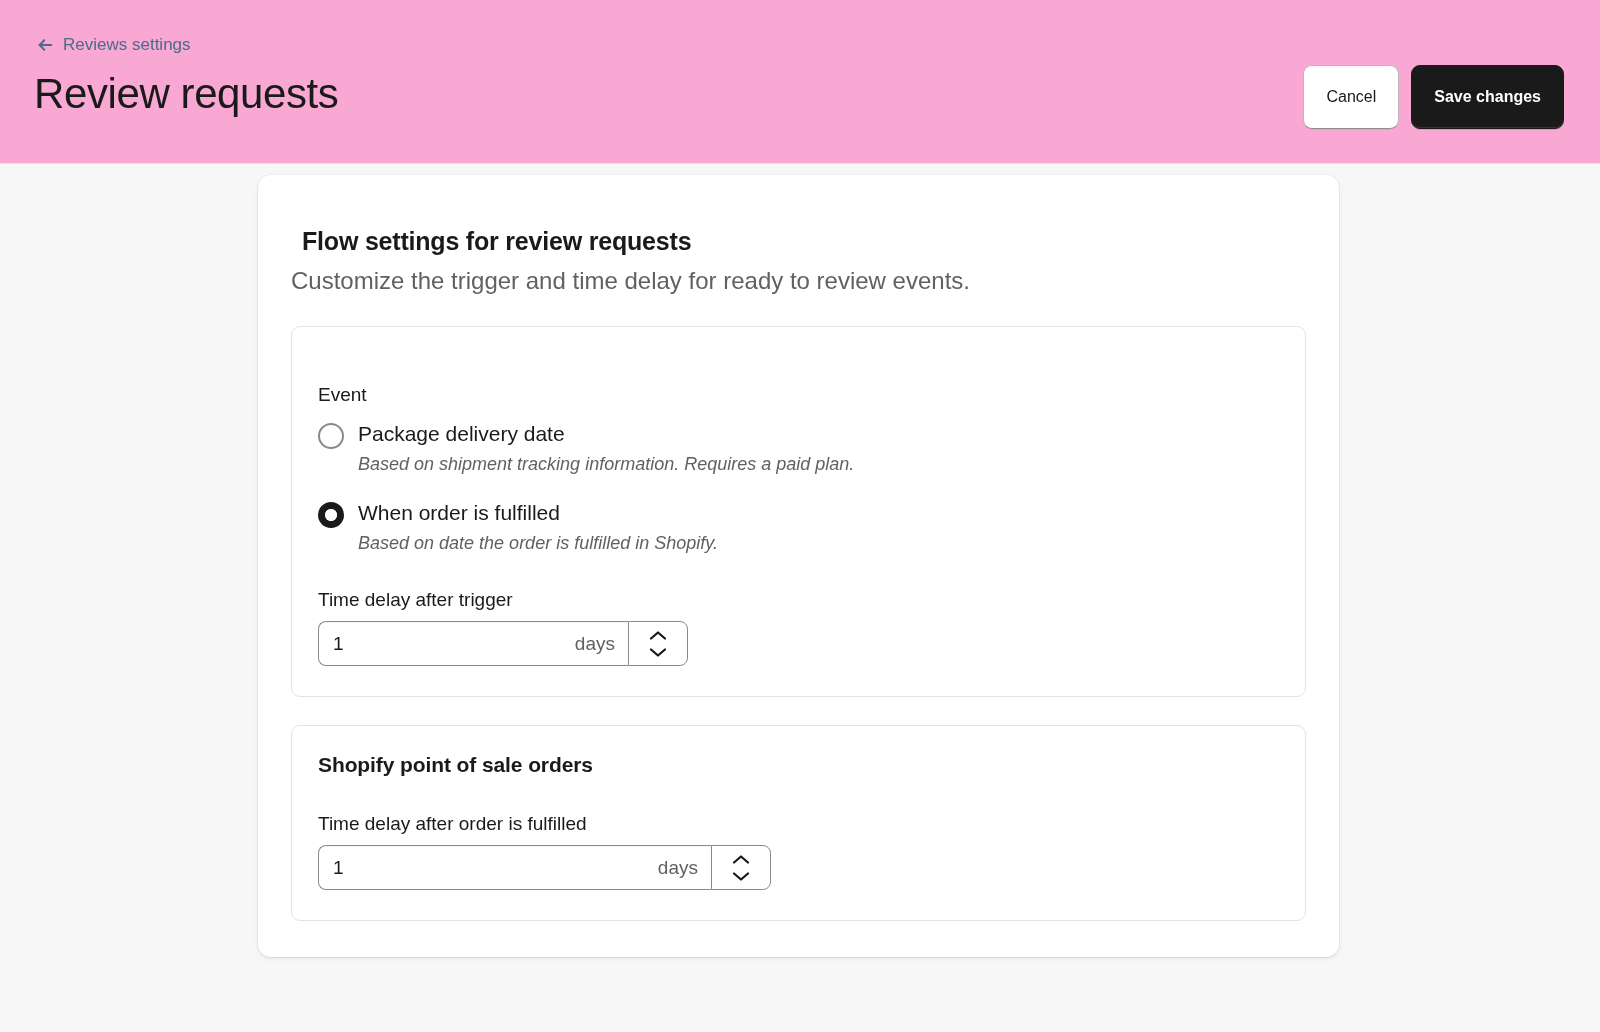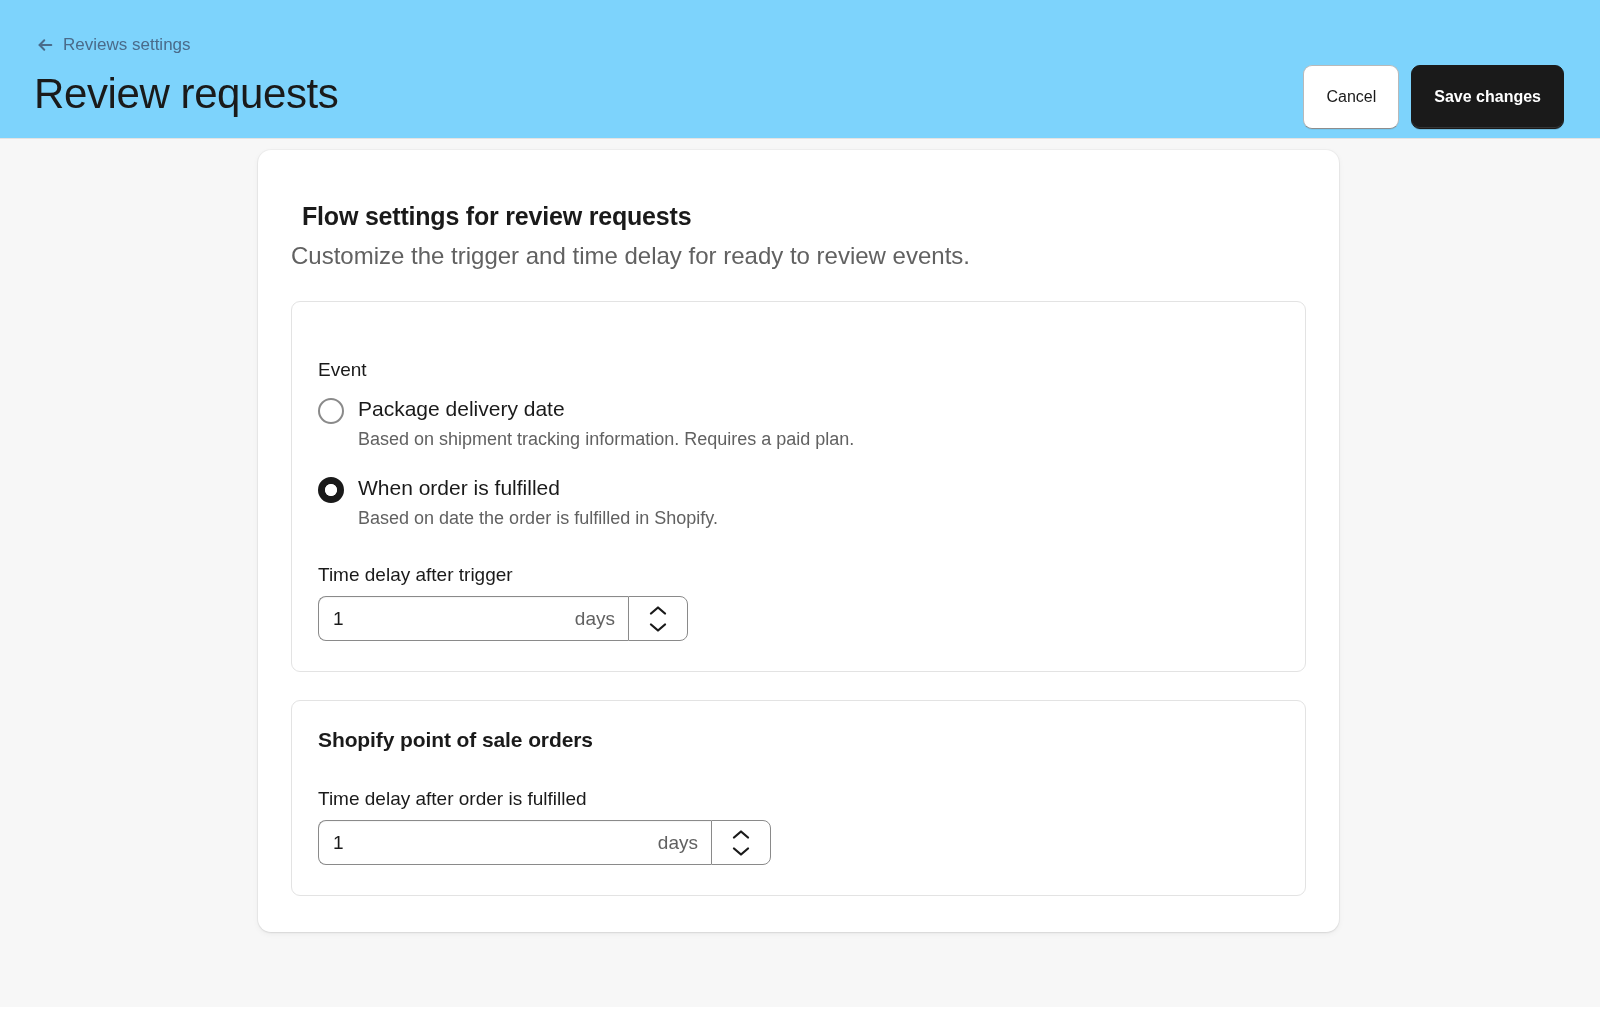--- a/index.html
+++ b/index.html
@@ -13,22 +13,22 @@
     height: 1032px;
     background: #ffffff;
     font-family: "Liberation Sans", "DejaVu Sans", sans-serif;
     color: #202223;
     overflow: hidden;
   }
 
   
   .topbar {
     position: relative;
-    height: 139px;
-    background: #7dd3fc;
+    height: 164px;
+    background: #f9a8d4;
     border-bottom: 1px solid #e3e3e3;
     padding: 0 44px;
   }
   .back-link {
     display: inline-flex;
     align-items: center;
     gap: 9px;
     position: absolute;
     left: 36px;
     top: 33px;
@@ -184,20 +184,21 @@
   .radio-title {
     font-size: 21px;
     line-height: 27px;
     color: #1a1a1a;
   }
   .radio-help {
     margin-top: 5px;
     font-size: 18px;
     line-height: 24px;
     color: #616161;
+    font-style: italic;
   }
 
   .delay-label { margin-top: 32px; }
 
   .number-field {
     margin-top: 8px;
     display: inline-flex;
     align-items: stretch;
     height: 45px;
   }

